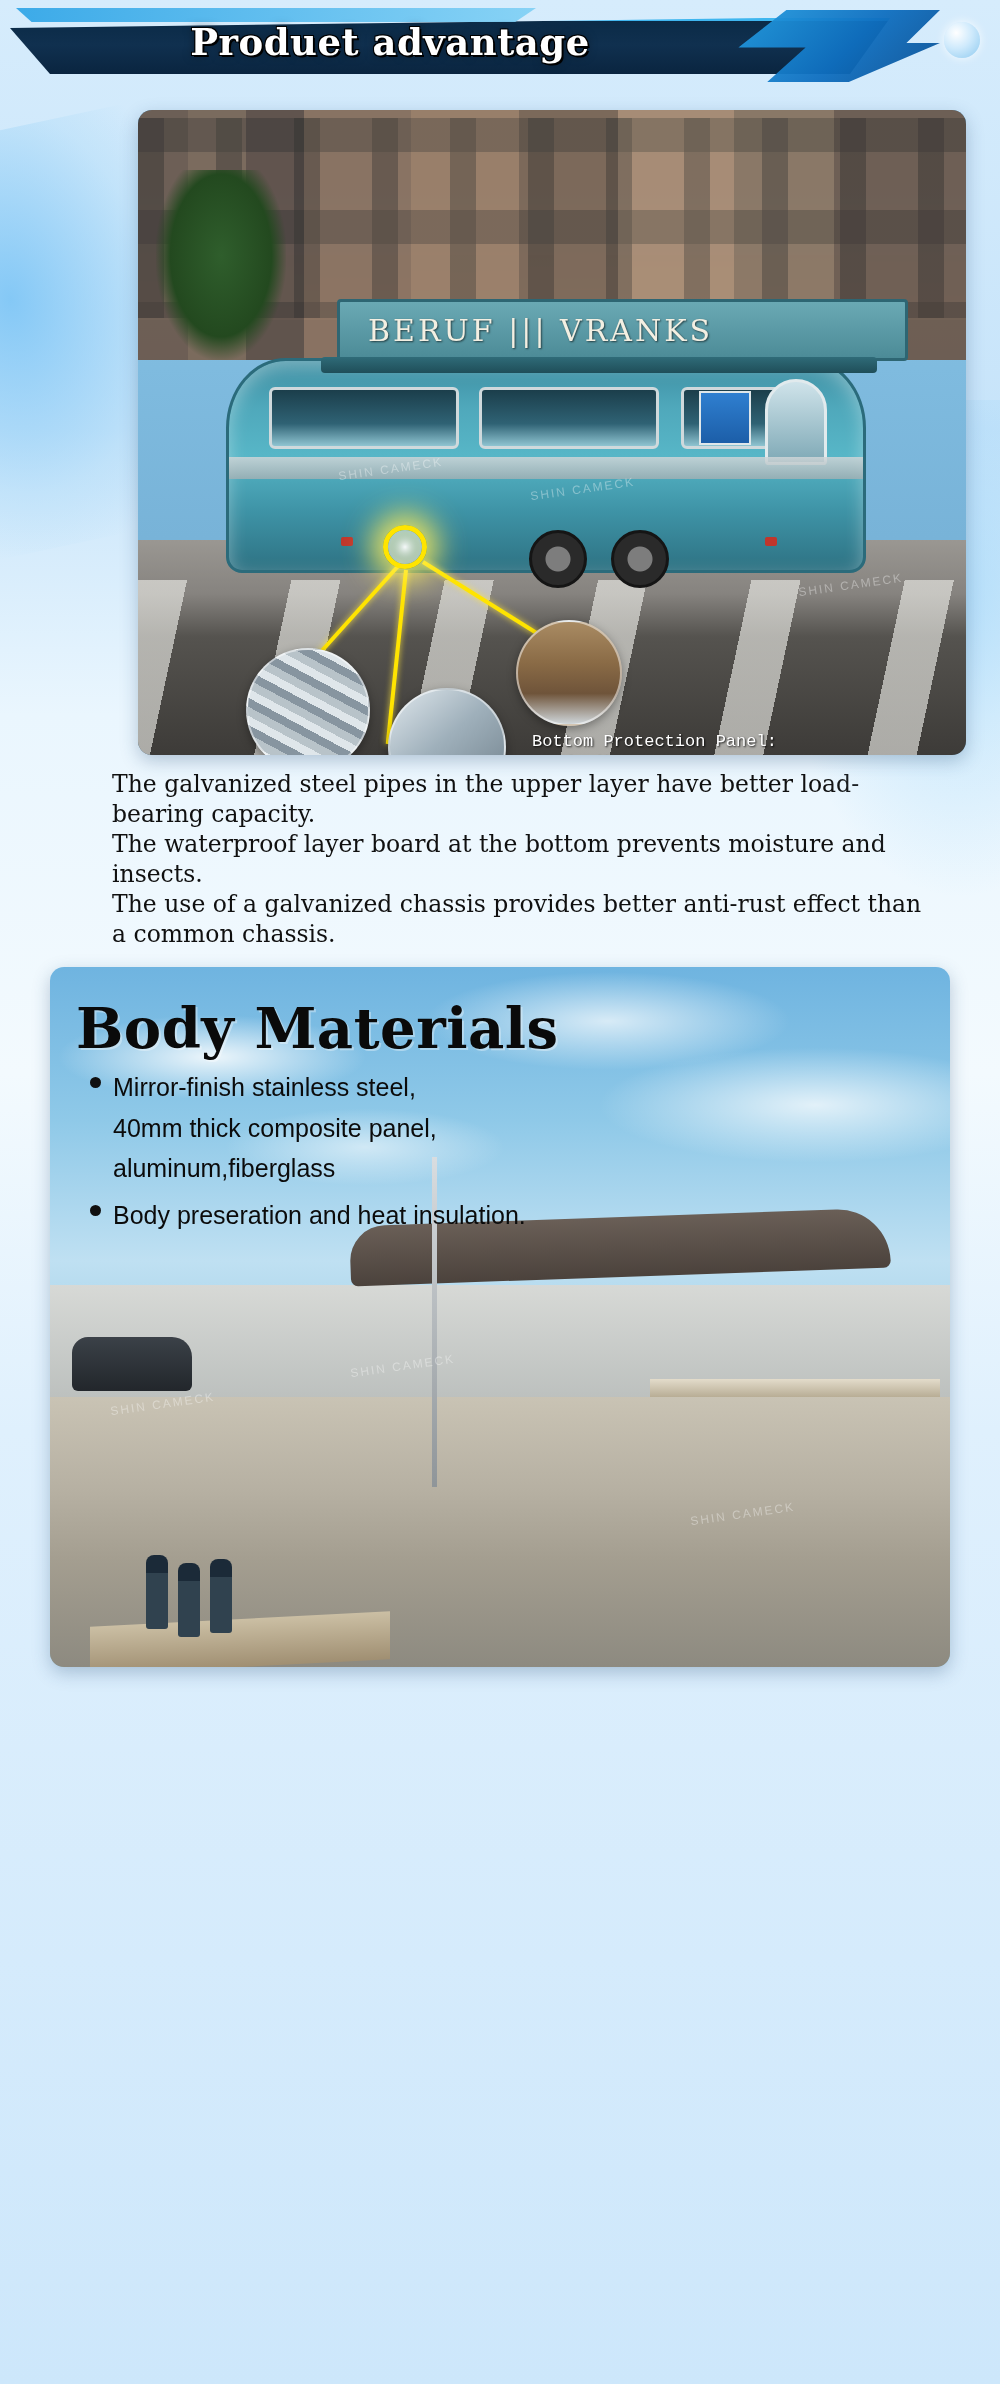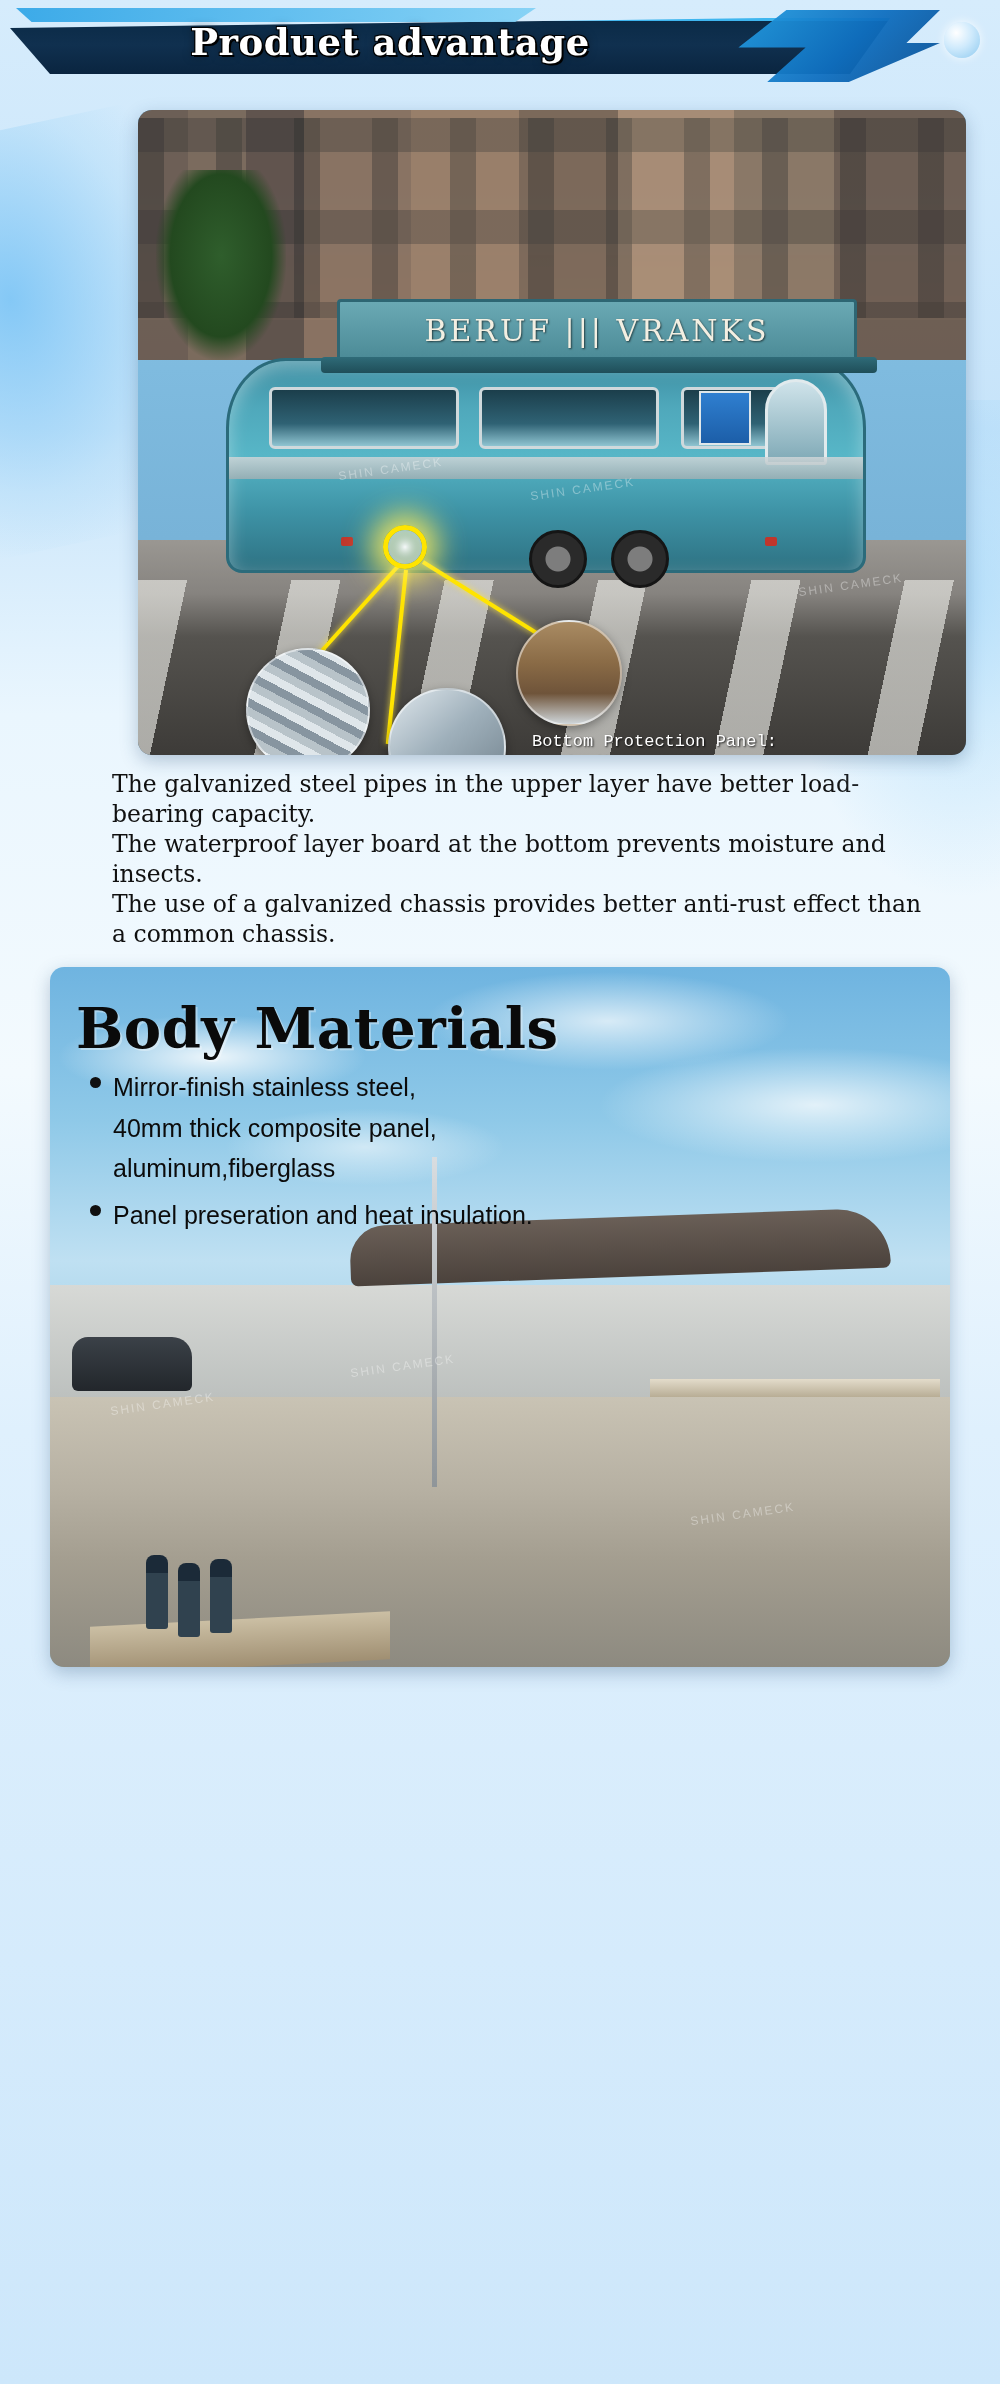--- a/index.html
+++ b/index.html
@@ -156,25 +156,25 @@
     background: linear-gradient(180deg,#2f7fd0,#1c5ea8);
     border: 2px solid #dfe7ea;
   }
   .door-arch {
     position: absolute; right: 36px; top: 18px; width: 62px; height: 86px;
     border-radius: 32px 32px 4px 4px;
     background: linear-gradient(180deg,#cfe3ea,#7fa9b6);
     border: 3px solid #e1eaed;
   }
   .sign {
-    position: absolute; left: 108px; top: -62px; width: 520px; height: 62px;
+    position: absolute; left: 108px; top: -62px; width: 571px; height: 62px;
     background: linear-gradient(180deg,#6aa9b4 0%, #4c8b97 100%);
     border: 3px solid #2e6673;
     border-radius: 4px;
-    display: flex; align-items: center; justify-content: center;
+    display: flex; align-items: center; justify-content: flex-start; padding-left: 28px;
   }
   .sign-text {
     font-family: "DejaVu Serif", serif;
     font-size: 30px; letter-spacing: 3px; color: #f3efe2;
     text-shadow: 1px 1px 2px rgba(0,0,0,.6);
   }
   .awning {
     position: absolute; left: 92px; top: -4px; width: 556px; height: 16px;
     background: linear-gradient(180deg,#2f6b78,#1f4e59);
     border-radius: 4px;
@@ -432,20 +432,20 @@
   <div class="mat-title">Body Materials</div>
   <div class="mat-list">
     <div class="mat-item">
       <span class="bullet"></span>
       <span class="mat-lines">Mirror-finish stainless steel,
 40mm thick composite panel,
 aluminum,fiberglass</span>
     </div>
     <div class="mat-item">
       <span class="bullet"></span>
-      <span class="mat-lines">Panel preseration and heat insulation.</span>
+      <span class="mat-lines">Body preseration and heat insulation.</span>
     </div>
   </div>
 
   <div class="wm" style="left:60px;top:430px">SHIN CAMECK</div>
   <div class="wm" style="left:300px;top:392px">SHIN CAMECK</div>
   <div class="wm" style="left:640px;top:540px">SHIN CAMECK</div>
 </div>
 
 </body></html>

